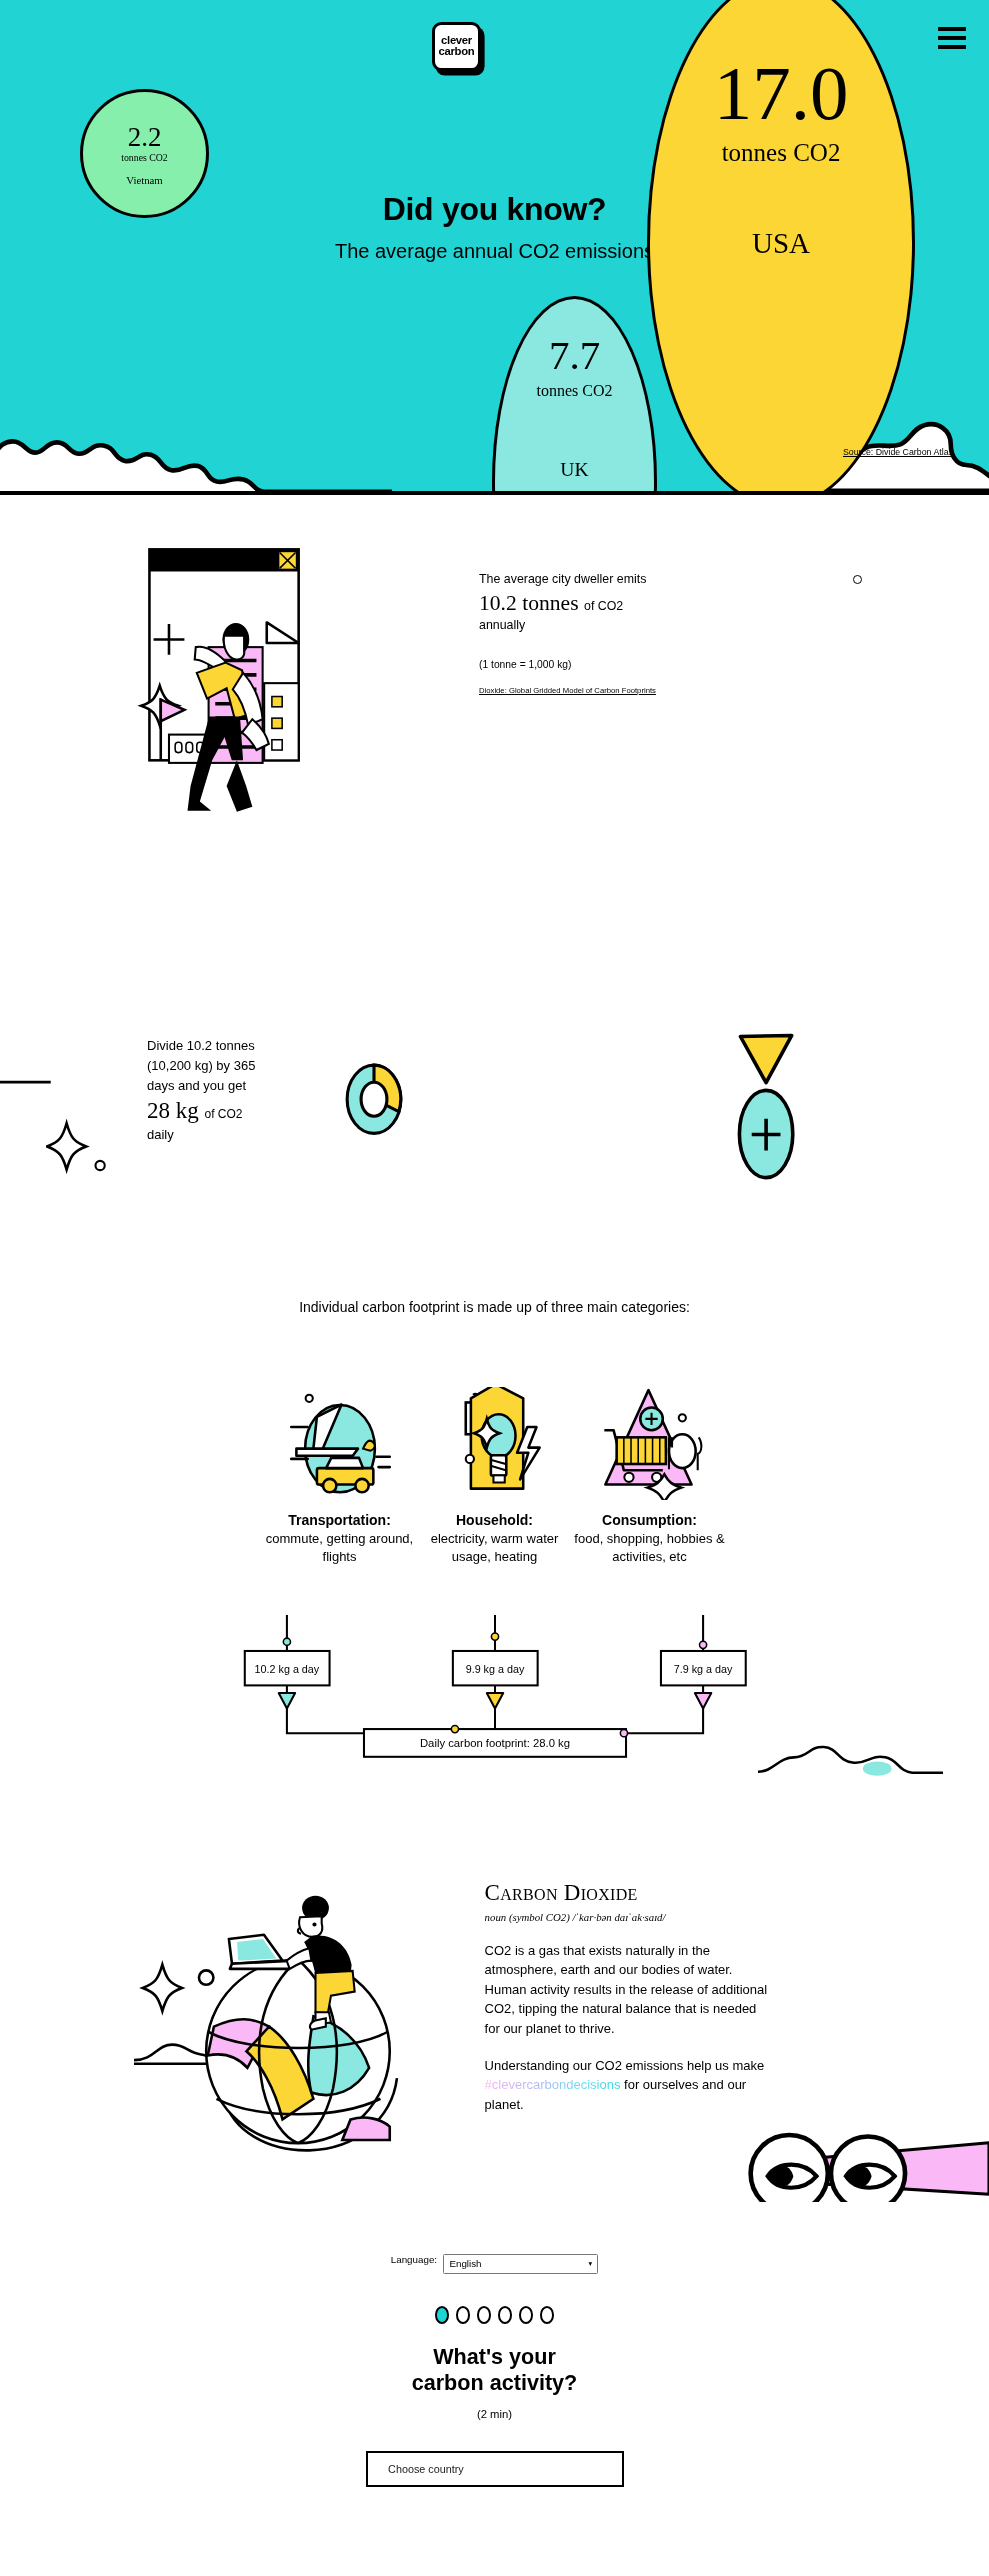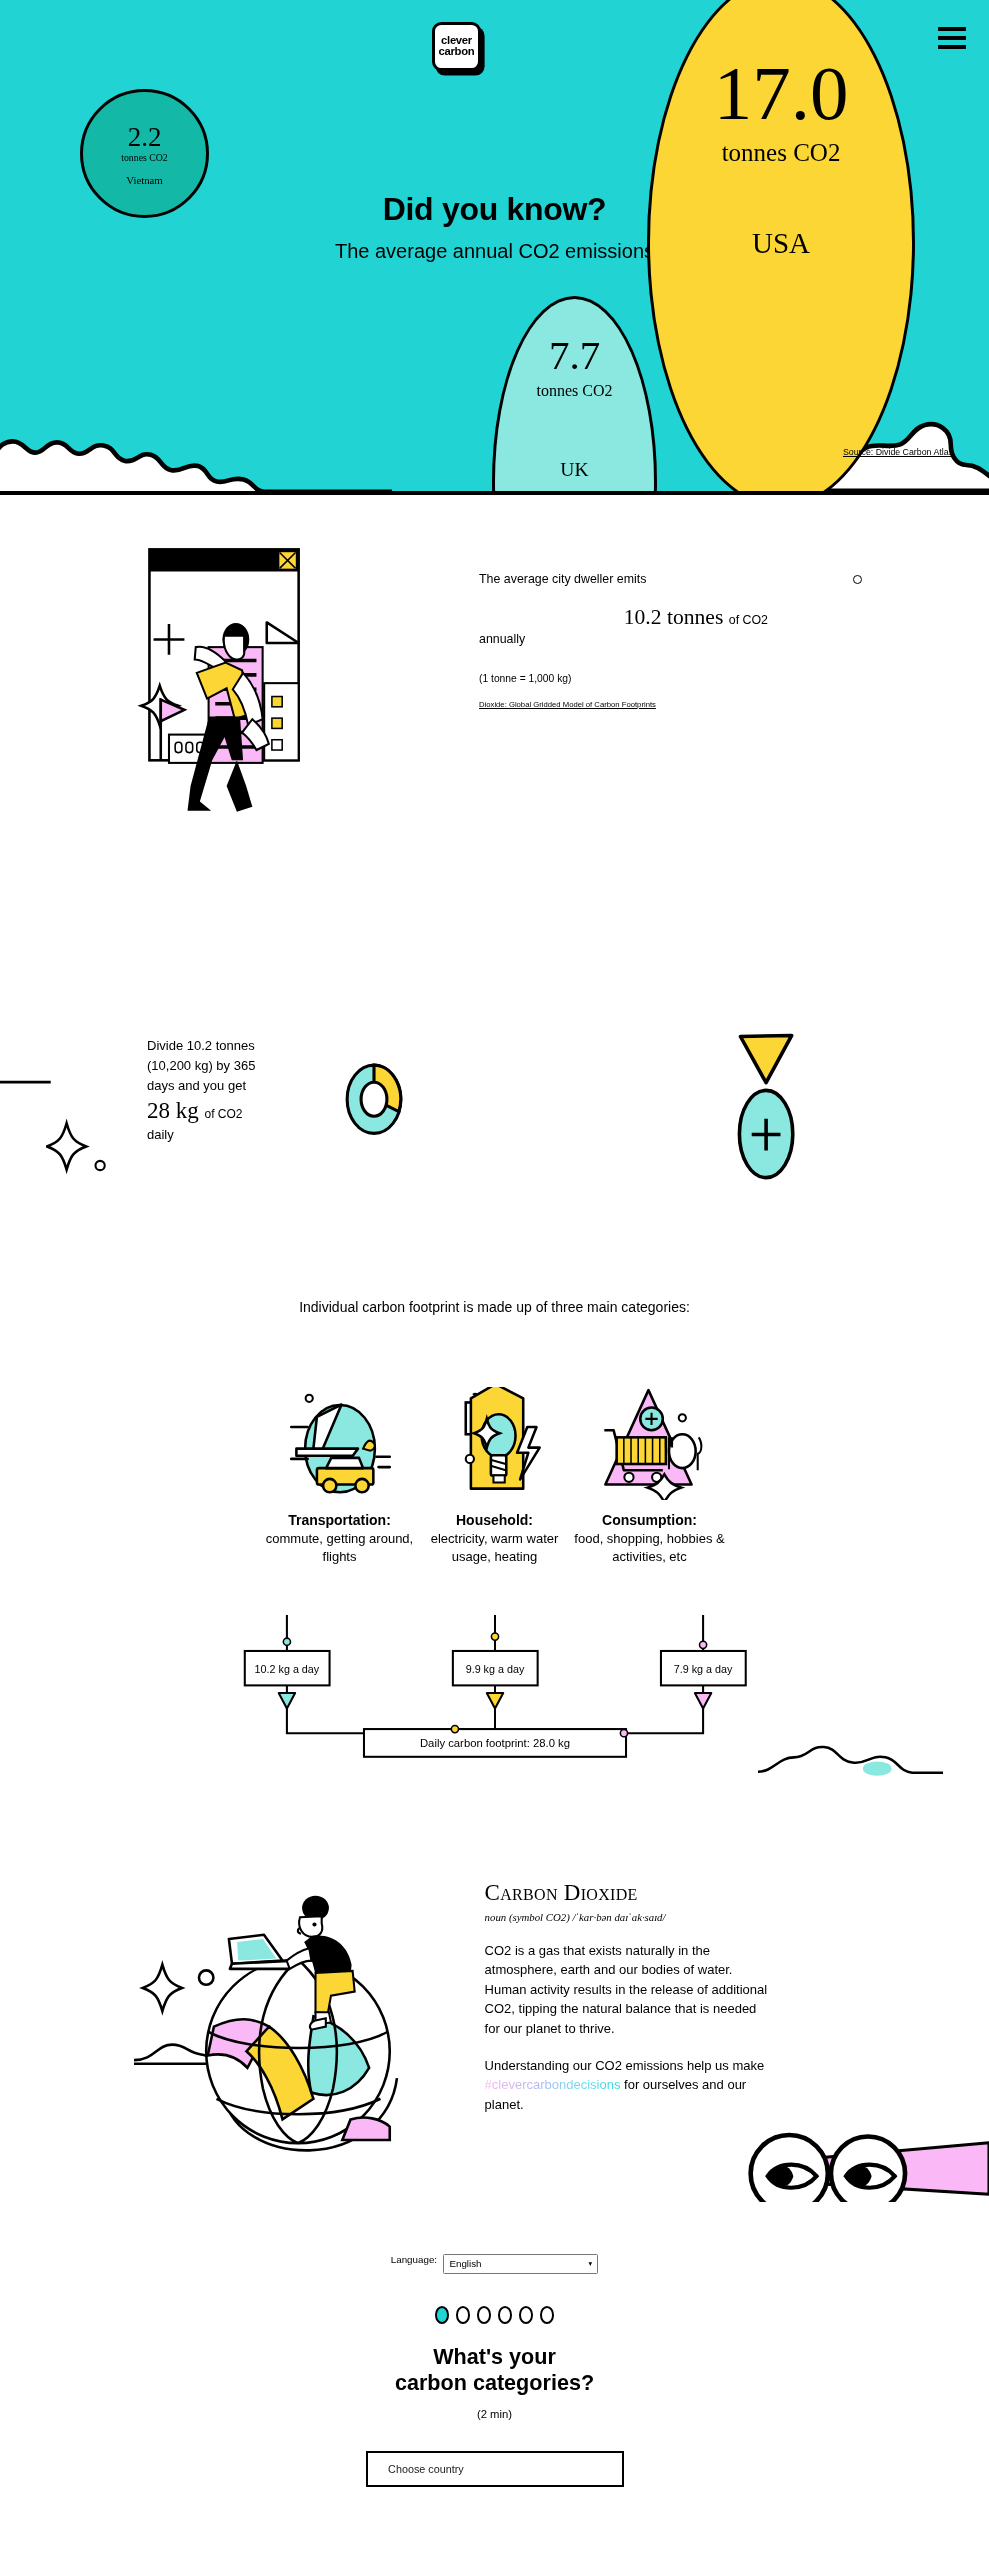--- a/index.html
+++ b/index.html
@@ -63,21 +63,21 @@
     font-family: "Liberation Serif", serif;
     z-index: 20;
   }
   .bubble .num { font-size: 29px; line-height: 1; }
   .bubble .unit { font-size: 10.3px; line-height: 1.4; }
   .bubble .country { font-size: 11.3px; }
 
   .bubble-vietnam {
     left: 80px; top: 89px;
     width: 129px; height: 129px;
-    background: #14b8a6;
+    background: #86efac;
     padding-top: 32px;
   }
   .bubble-vietnam .num { font-size: 27px; }
   .bubble-vietnam .unit { font-size: 9.8px; }
   .bubble-vietnam .country { font-size: 10.8px; margin-top: 9.3px; }
 
   .bubble-usa {
     left: 647px; top: -23px;
     width: 268px; height: 531px;
     background: #fcd635;
@@ -151,23 +151,22 @@
     margin: 0 auto;
     display: flex;
     gap: 26px;
   }
   .city-ill { width: 319px; height: 268px; position: relative; flex: none; }
   .city-txt { padding-top: 27px; width: 289px; }
   .city-txt .lead { font-size: 12.4px; line-height: 1.45; }
   .city-txt .big {
     font-family: "Liberation Serif", serif;
     font-size: 21.6px;
-    margin-top: 14px;
+    margin-top: 0;
     line-height: 1.3;
-    text-align: right;
   }
   .city-txt .big small { font-size: 12.4px; font-family: "Liberation Sans", sans-serif; }
   .city-txt .ann { font-size: 12.4px; line-height: 1.45; }
   .city-txt .note { font-size: 10.3px; margin-top: 24px; }
   .city-txt .src {
     display:block;
     font-size: 7.7px; margin-top: 15.5px;
     text-decoration: underline; color: #000;
   }
   .deco-o {
@@ -656,21 +655,21 @@
       <div class="dot active"></div>
       <div class="dot"></div>
       <div class="dot"></div>
       <div class="dot"></div>
       <div class="dot"></div>
       <div class="dot"></div>
     </div>
 
     <h2 class="quiz-title">
       <span>What's your</span><br>
-      <span>carbon categories?</span>
+      <span>carbon activity?</span>
     </h2>
     <div class="quiz-sub">(2 min)</div>
 
     <div class="country-select">
       <span>Choose country</span>
     </div>
 
   </section>
 
 </div>

